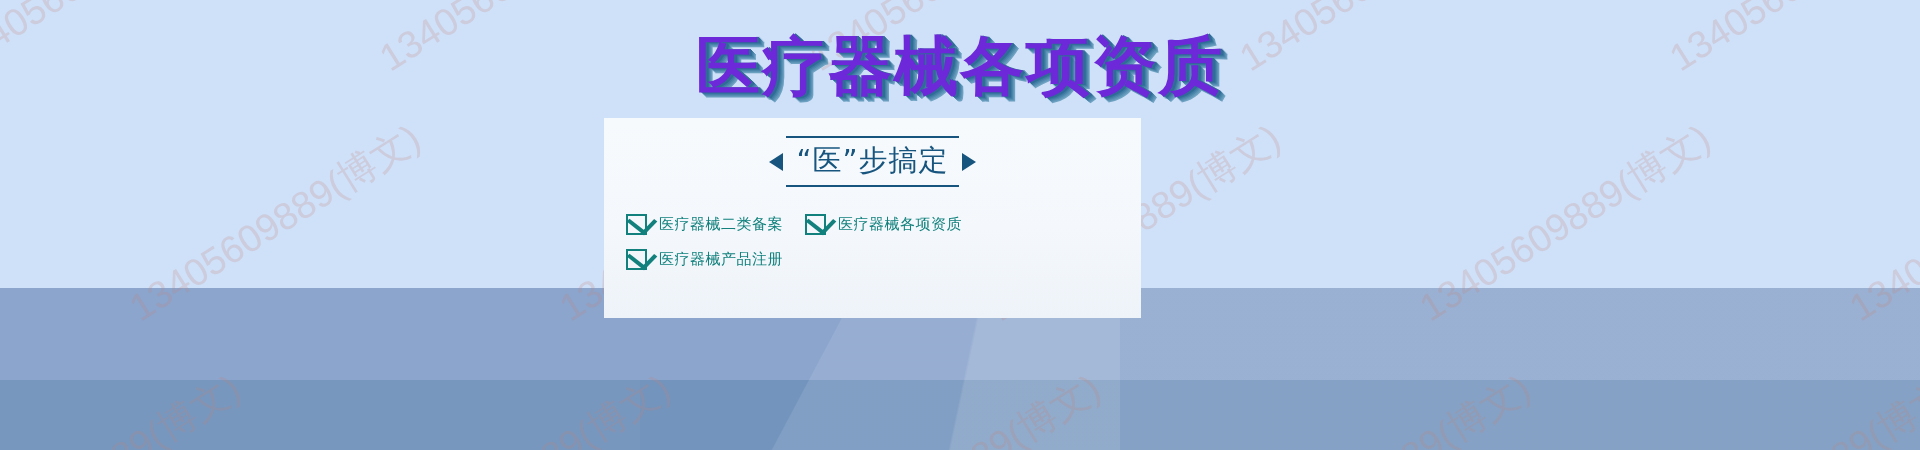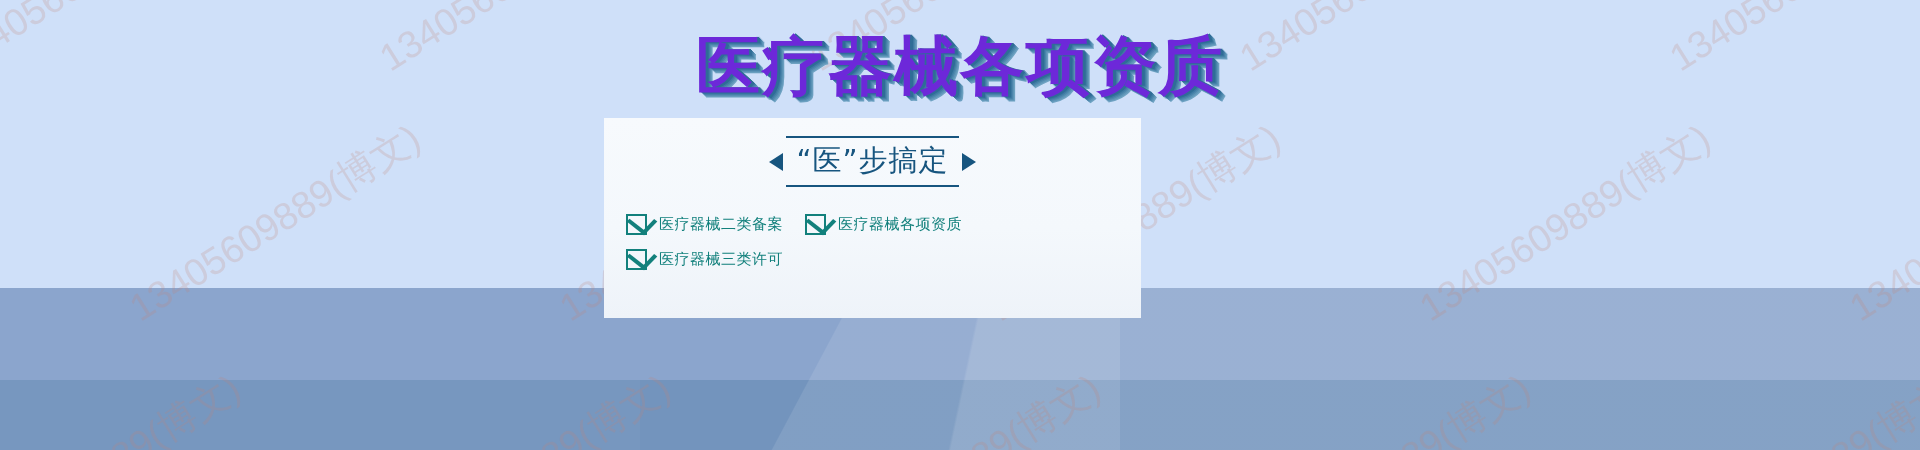--- a/index.html
+++ b/index.html
@@ -157,18 +157,18 @@
             <span class="item-label">医疗器械二类备案</span>
           </div>
           <div class="item">
             <span class="chk"></span>
             <span class="item-label">医疗器械各项资质</span>
           </div>
         </div>
         <div class="list-row">
           <div class="item">
             <span class="chk"></span>
-            <span class="item-label">医疗器械三类许可</span>
+            <span class="item-label">医疗器械产品注册</span>
           </div>
         </div>
       </div>
   </div>
 </div>
 
 </body></html>

